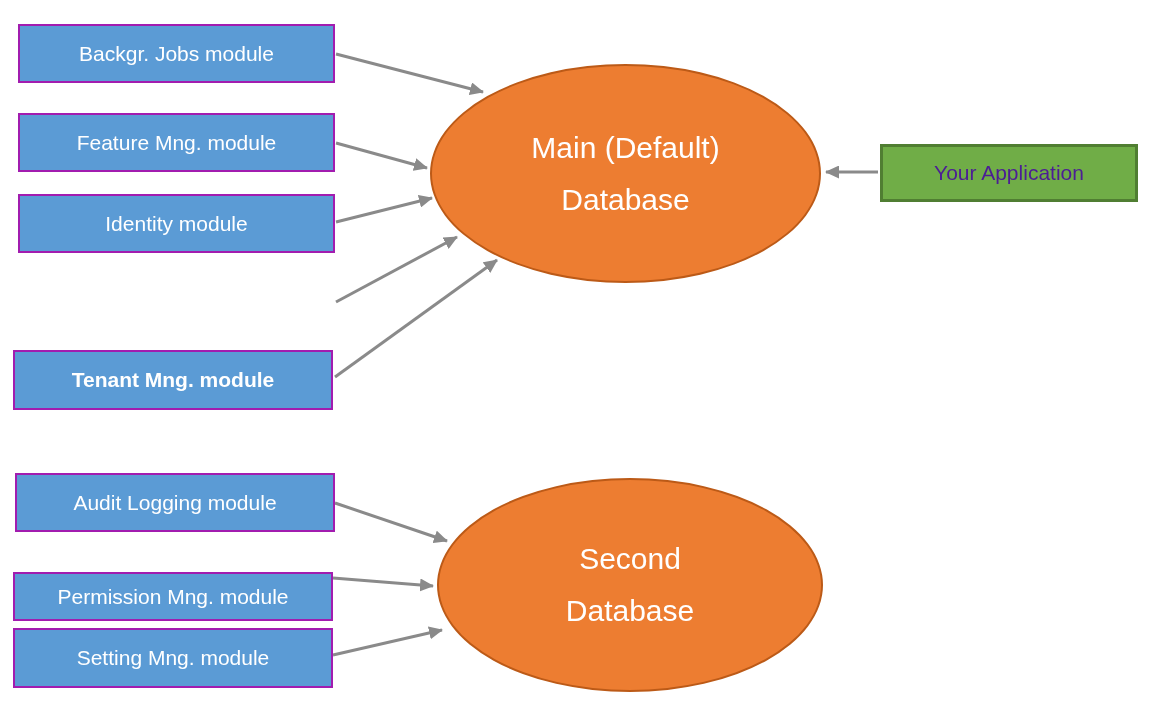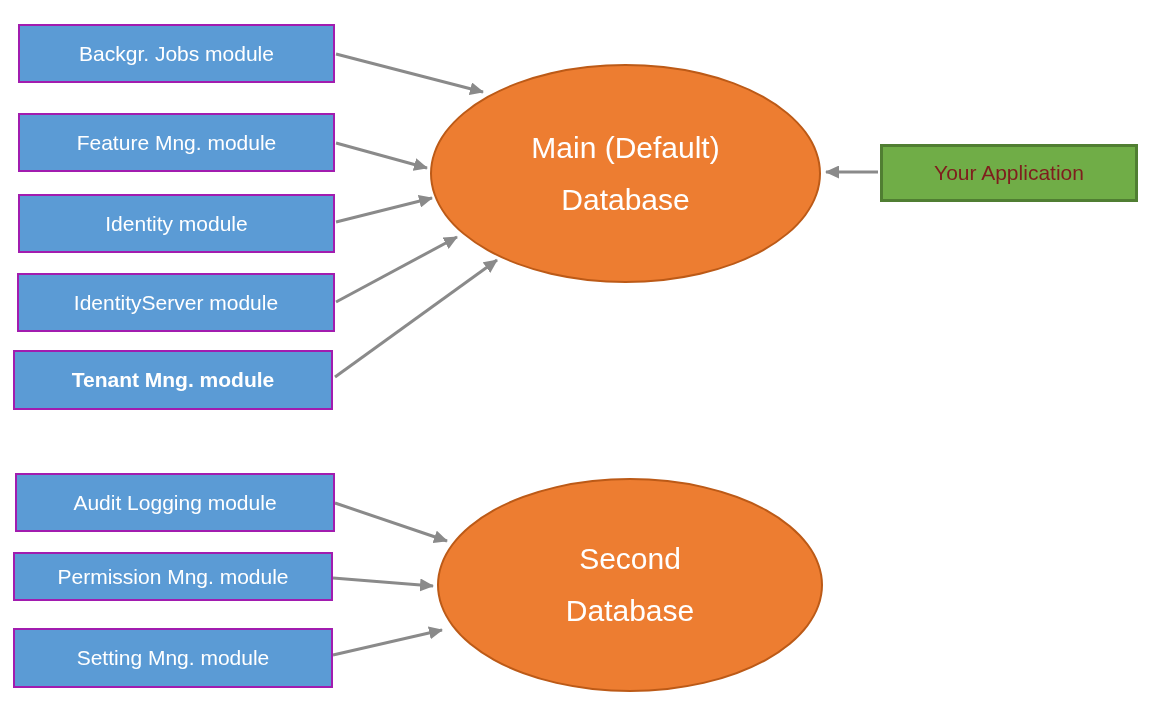--- a/index.html
+++ b/index.html
@@ -34,21 +34,21 @@
     justify-content: center;
     text-align: center;
     box-sizing: border-box;
   }
   .m1 { left: 18px;  top: 24px;  width: 317px; height: 59px; }
   .m2 { left: 18px;  top: 113px; width: 317px; height: 59px; }
   .m3 { left: 18px;  top: 194px; width: 317px; height: 59px; }
   .m4 { left: 17px;  top: 273px; width: 318px; height: 59px; }
   .m5 { left: 13px;  top: 350px; width: 320px; height: 60px; font-weight: bold; }
   .m6 { left: 15px;  top: 473px; width: 320px; height: 59px; }
-  .m7 { left: 13px;  top: 552px; width: 320px; height: 49px; }
+  .m7 { left: 13px;  top: 572px; width: 320px; height: 49px; }
   .m8 { left: 13px;  top: 628px; width: 320px; height: 60px; }
   
   .db-ellipse {
     position: absolute;
     background: #ED7D31;
     border: 2px solid #BC5A17;
     border-radius: 50%;
     color: #ffffff;
     font-size: 30px;
     line-height: 52px;
@@ -62,21 +62,21 @@
   .db1 { left: 430px; top: 64px;  width: 391px; height: 219px; }
   .db2 { left: 437px; top: 478px; width: 386px; height: 214px; }
   .db-line { display: block; }
   
   .app-box {
     position: absolute;
     left: 880px; top: 144px;
     width: 258px; height: 58px;
     background: #70AD47;
     border: 3px solid #507E32;
-    color: #7f1d1d;
+    color: #4c1d95;
     font-size: 21px;
     display: flex;
     align-items: center;
     justify-content: center;
     text-align: center;
     box-sizing: border-box;
   }
 </style>
 </head>
 <body>
@@ -104,23 +104,20 @@
 
   <div class="module-box m1">
     <span>Backgr. Jobs module</span>
   </div>
   <div class="module-box m2">
     <span>Feature Mng. module</span>
   </div>
   <div class="module-box m3">
     <span>Identity module</span>
   </div>
-  <div class="module-box m4">
-    <span>IdentityServer module</span>
-  </div>
   <div class="module-box m5">
     <span>Tenant Mng. module</span>
   </div>
 
   <div class="module-box m6">
     <span>Audit Logging module</span>
   </div>
   <div class="module-box m7">
     <span>Permission Mng. module</span>
   </div>

